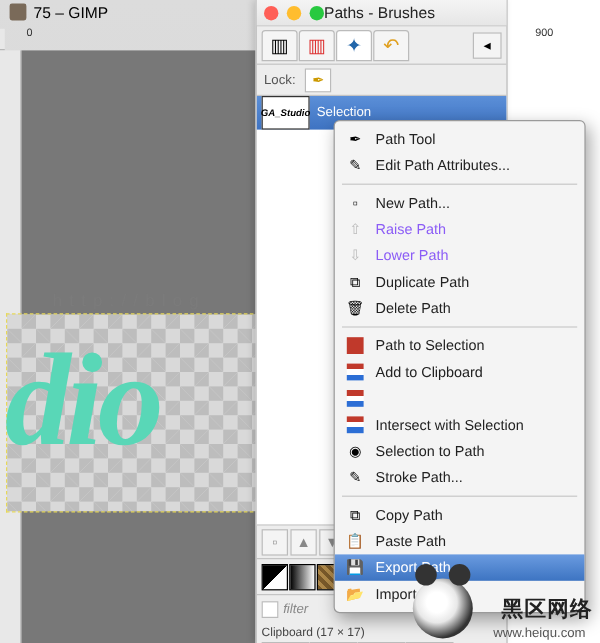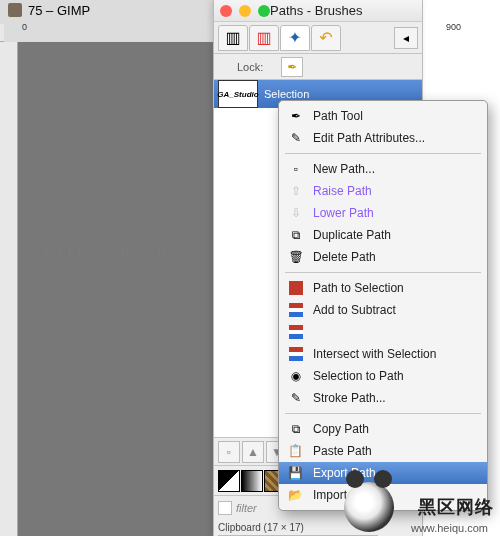--- a/index.html
+++ b/index.html
@@ -35,21 +35,21 @@
 .traffic span { width:12px; height:12px; border-radius:50%; display:inline-block;}
 .tr-red{background:#ff5f57;} .tr-yel{background:#ffbd2e;} .tr-grn{background:#28c940;}
 .paths-titlebar .ptitle { font-size:13px; color:#222;}
 
 .tabbar { height: 32px; display:flex; align-items:center; padding:0 4px; gap:1px; border-bottom:1px solid #c4c4c4;}
 .tab { width:30px; height:26px; border:1px solid #bbb; background:#f5f5f5; border-radius:3px 3px 0 0; display:flex; align-items:center; justify-content:center;}
 .tab.active { background:#fff; }
 .tab .ti { font-size:16px; }
 .tabbar .config { margin-left:auto; width:24px; height:22px; border:1px solid #bbb; background:#f4f4f4; display:flex;align-items:center;justify-content:center;}
 
-.lockrow { height: 26px; display:flex; align-items:center; padding:0 23px; gap:18px; border-bottom:1px solid #c4c4c4;}
+.lockrow { height: 26px; display:flex; align-items:center; padding:0 6px; gap:8px; border-bottom:1px solid #c4c4c4;}
 .lockrow .locklbl { color:#555; font-size:11px;}
 .lockrow .penbox { width:22px;height:20px; background:#fff; border:1px solid #bbb; display:flex;align-items:center;justify-content:center;}
 
 .pathlist { background:#fff; height: 30px; }
 .pathrow { height:28px; background:linear-gradient(#5b8fd8,#3e73c2); display:flex; align-items:center; padding:0 4px; color:#fff; gap:6px;}
 .pathrow .thumb { width:40px; height:28px; background:#fff; border:1px solid #333; display:flex;align-items:center;justify-content:center; color:#000; font-size:8px; font-style:italic; font-weight:bold;}
 .pathrow .pname { font-size:11px;}
 .pathlist-empty { height: 328px; background:#fff; border-bottom:1px solid #c4c4c4;}
 
 .path-btnrow { height:28px; display:flex; align-items:center; gap:2px; padding:0 4px; border-bottom:1px solid #c4c4c4;}
@@ -100,20 +100,23 @@
 <div class="gimp-bg">
   <div class="gimp-title">
     <span class="g-icon"></span>
     <span>75 – GIMP</span>
   </div>
   <div class="ruler-tick" style="left:22px">0</div>
   <div class="gimp-ruler-h"></div>
   <div class="gimp-ruler-v"></div>
   <div class="canvas-area">
     <div class="watermark-faint">http://blog</div>
+    <div class="checker">
+      <div class="dio">dio</div>
+    </div>
   </div>
 </div>
 
 <div class="paths-window">
   <div class="paths-titlebar">
     <div class="traffic">
       <span class="tr-red"></span>
       <span class="tr-yel"></span>
       <span class="tr-grn"></span>
     </div>
@@ -225,21 +228,21 @@
   <div class="mi">
       <span class="micon">
         <span class="sq red"></span>
       </span>
       <span class="mlbl">Path to Selection</span>
     </div>
   <div class="mi">
       <span class="micon">
         <span class="sq layers"></span>
       </span>
-      <span class="mlbl">Add to Subtract</span>
+      <span class="mlbl">Add to Clipboard</span>
     </div>
   <div class="mi">
       <span class="micon">
         <span class="sq layers"></span>
       </span>
     </div>
   <div class="mi">
       <span class="micon">
         <span class="sq layers"></span>
       </span>

